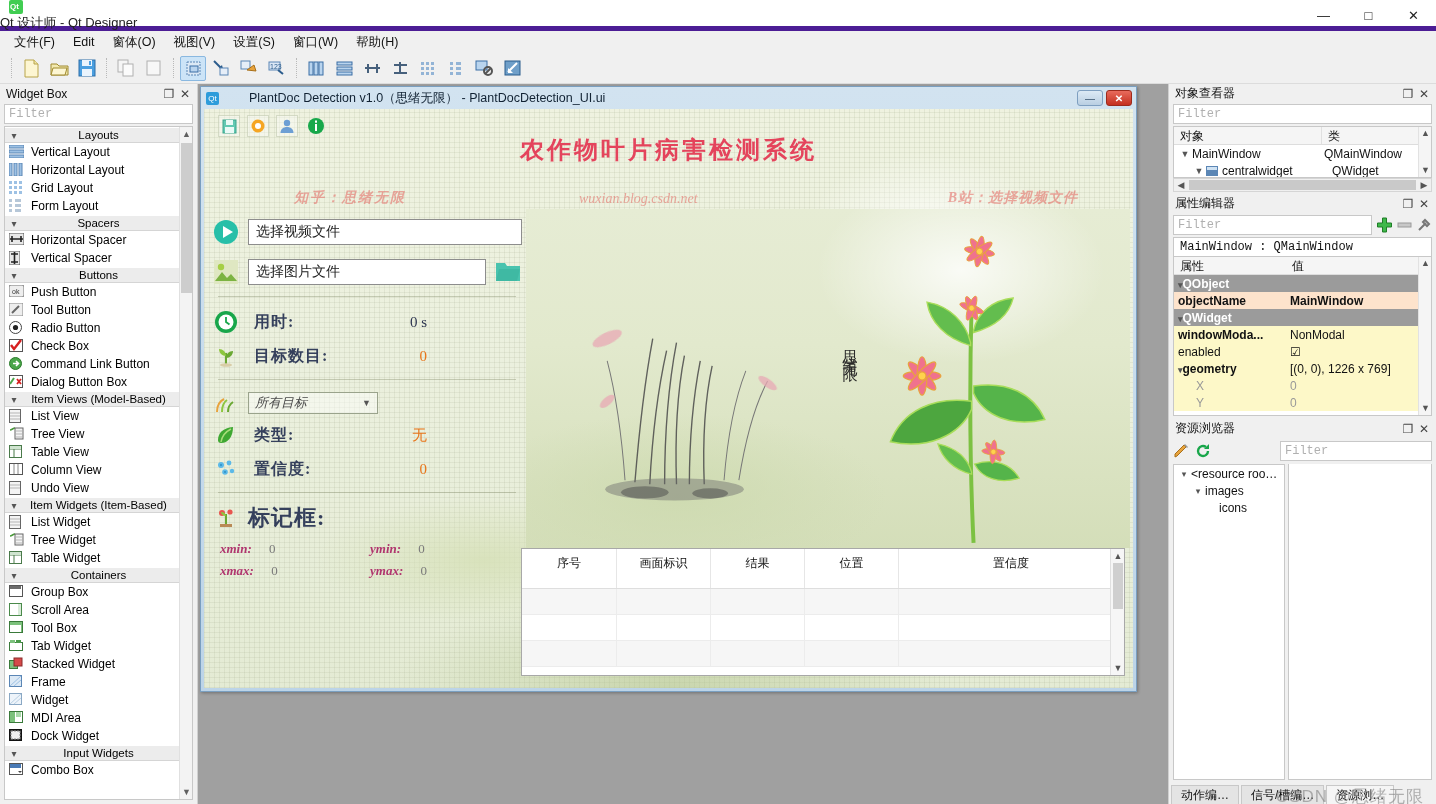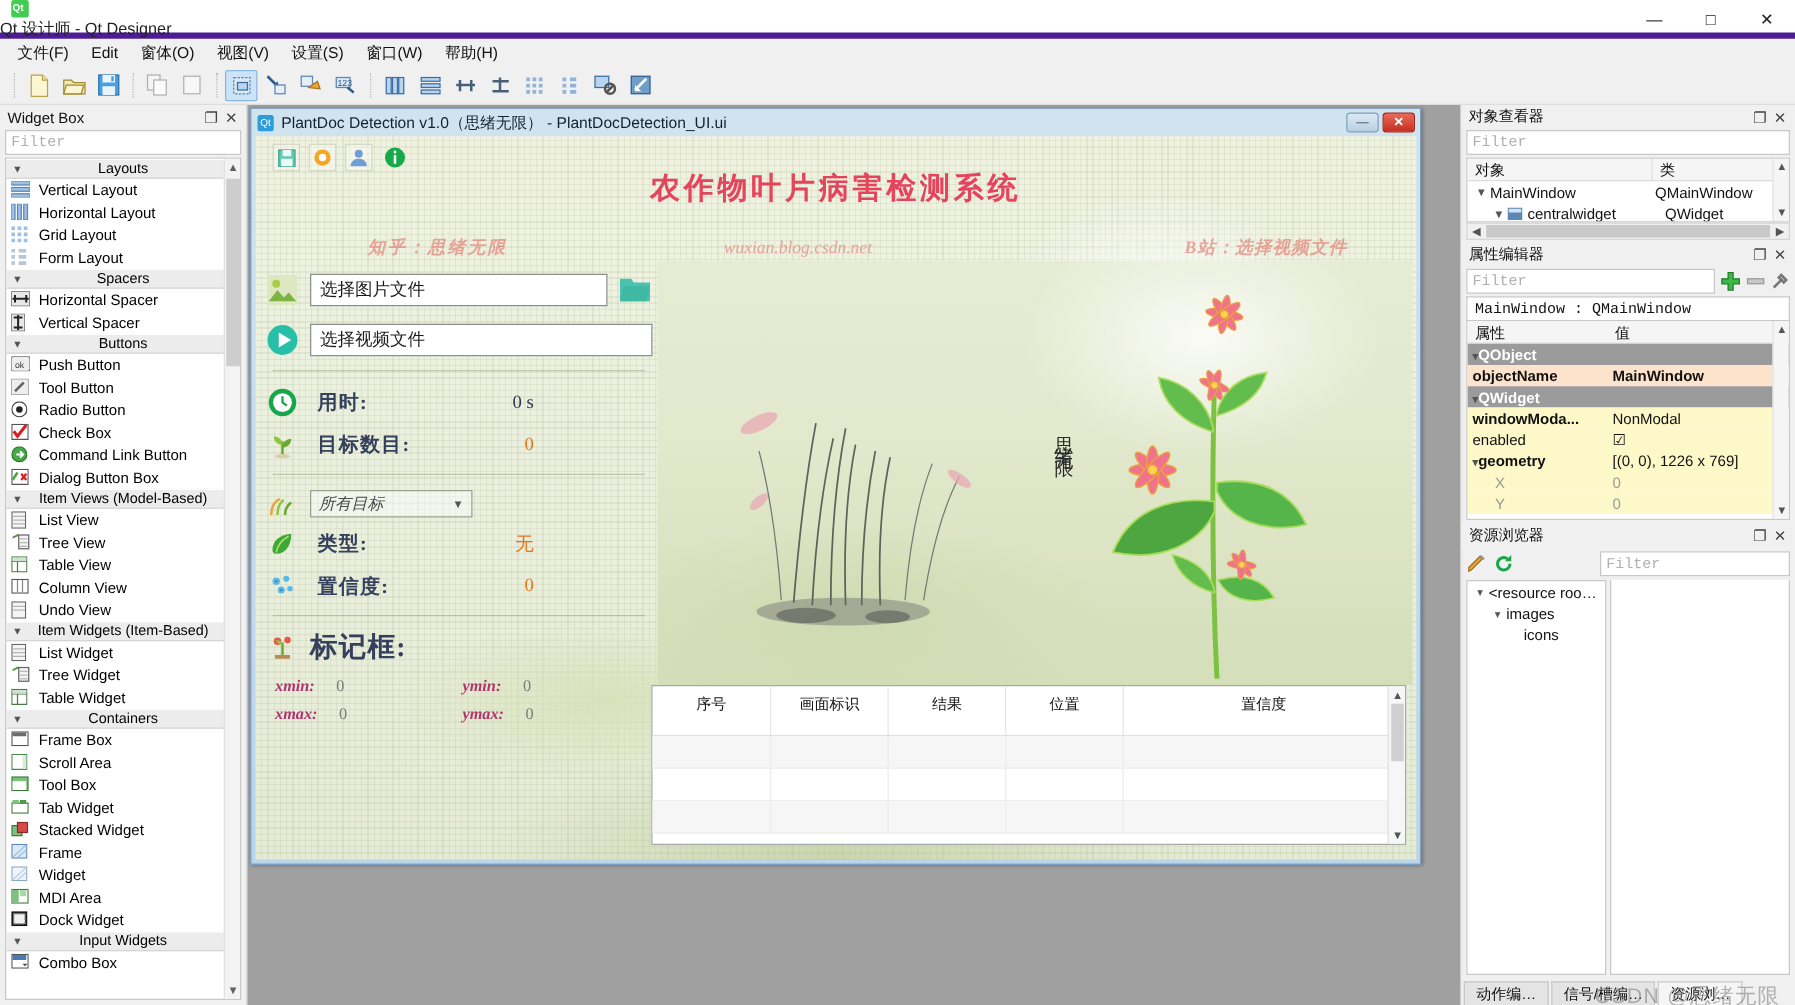--- a/index.html
+++ b/index.html
@@ -93,21 +93,21 @@
 
   
   .center { flex: 1; background: #a0a0a0; position: relative; overflow: hidden; }
 
   
   .formwin {
     position: absolute; left: 2px; top: 2px; width: 937px; height: 606px;
     background: linear-gradient(#d2e3f0, #bcd4e8);
     border: 1px solid #7a9fc0; box-shadow: 1px 1px 3px rgba(0,0,0,.3);
   }
-  .formwin-title { height: 22px; display: flex; align-items: center; padding-left: 5px; position: relative; }
+  .formwin-title { height: 22px; display: flex; align-items: center; padding-left: 5px; position: relative; gap: 24px; }
   .formwin-title .qtico {
     width: 13px; height: 13px; background: #2d9cdb; color: #fff; font-size: 8px;
     display: flex; align-items: center; justify-content: center; border-radius: 2px; margin-right: 6px;
   }
   .formwin-title .ft { font-size: 12.5px; color: #123; }
   .fw-controls { position: absolute; right: 4px; top: 3px; display: flex; gap: 3px; }
   .fw-btn {
     width: 26px; height: 16px; border-radius: 3px; display: flex; align-items: center; justify-content: center;
     font-size: 10px; color: #fff; border: 1px solid #7e9fc0;
   }
@@ -659,21 +659,21 @@
               <span class="chev">▾</span>
               <span class="cat-label">Containers</span>
             </div>
             <div class="wb-row">
               <span class="wb-ico">
                 <svg width="14" height="12">
                   <rect width="13" height="11" x="0.5" y="0.5" fill="#fff" stroke="#555"></rect>
                   <rect x="1" y="1" width="11" height="3" fill="#6b6b6b"></rect>
                 </svg>
               </span>
-              <span>Frame Box</span>
+              <span>Group Box</span>
             </div>
             <div class="wb-row">
               <span class="wb-ico">
                 <svg width="13" height="13">
                   <rect width="12" height="12" x="0.5" y="0.5" fill="#fff" stroke="#4a8a4a"></rect>
                   <rect x="9" y="1" width="3" height="11" fill="#d9ecd9"></rect>
                 </svg>
               </span>
               <span>Scroll Area</span>
             </div>
@@ -814,42 +814,42 @@
           <div class="form-title">农作物叶片病害检测系统</div>
           <div class="wm left">知乎：思绪无限</div>
           <div class="wm mid">wuxian.blog.csdn.net</div>
           <div class="wm right">B站：选择视频文件</div>
 
           <div class="ctrl-col">
 
             <div class="ctrl-row">
               <div class="ci">
                 <svg width="26" height="26" viewBox="0 0 26 26">
+                    <circle cx="13" cy="13" r="12" fill="#27bfa8"></circle>
+                    <path d="M10 7l10 6-10 6z" fill="#fff"></path>
+                  </svg>
+              </div>
+              <div class="c-input">选择视频文件</div>
+            </div>
+
+            <div class="ctrl-row">
+              <div class="ci">
+                <svg width="26" height="26" viewBox="0 0 26 26">
                     <rect x="1" y="1" width="24" height="24" fill="#dfe7c2"></rect>
                     <circle cx="8" cy="8" r="3.2" fill="#a6cf45"></circle>
                     <path d="M2 22l7-9 5 6 4-4 6 7z" fill="#7cb342"></path>
                   </svg>
               </div>
               <div class="c-input">选择图片文件</div>
               <div class="c-btn">
                 <svg width="26" height="24" viewBox="0 0 26 24">
                     <path d="M1 3h9l2 3h13v15H1z" fill="#49c3ae"></path>
                     <path d="M4 9h21l-3 12H1z" fill="#3fb9a3"></path>
                   </svg>
               </div>
-            </div>
-
-            <div class="ctrl-row">
-              <div class="ci">
-                <svg width="26" height="26" viewBox="0 0 26 26">
-                    <circle cx="13" cy="13" r="12" fill="#27bfa8"></circle>
-                    <path d="M10 7l10 6-10 6z" fill="#fff"></path>
-                  </svg>
-              </div>
-              <div class="c-input">选择视频文件</div>
             </div>
 
 
             <div class="divider"></div>
 
             <div class="stat-row">
               <div class="ci">
                 <svg width="24" height="24" viewBox="0 0 24 24">
                     <circle cx="12" cy="12" r="11" fill="#18a64a"></circle>
                     <circle cx="12" cy="12" r="7.5" fill="#fff"></circle>

